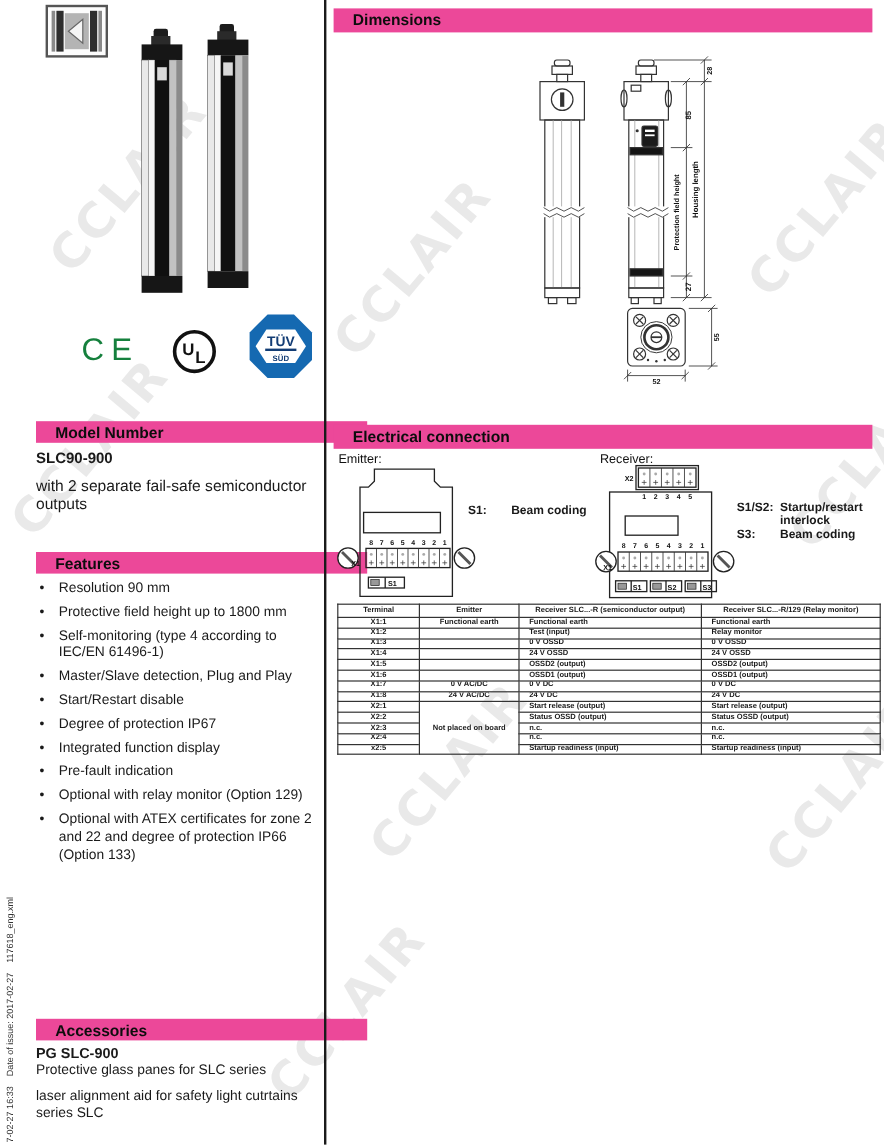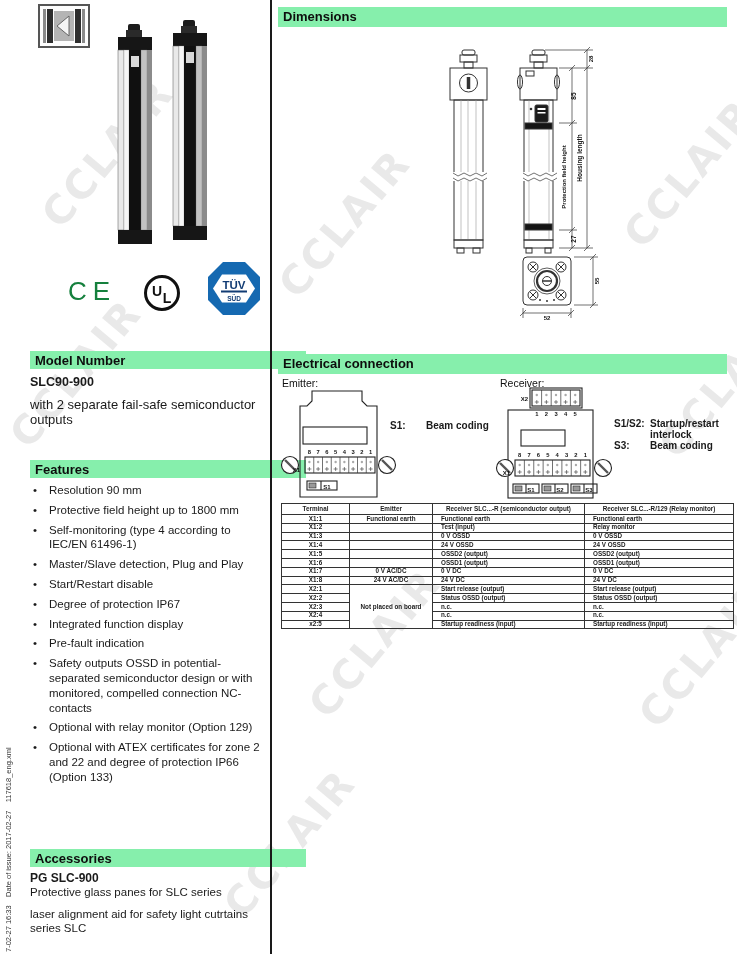--- a/index.html
+++ b/index.html
@@ -2,21 +2,21 @@
 <html><head>
 <meta charset="utf-8">
 <style>
   *{margin:0;padding:0;box-sizing:border-box}
   html,body{width:737px;height:954px}
   body{position:relative;background:#fff;font-family:"Liberation Sans",sans-serif;color:#1a1a1a;overflow:hidden}
   .abs{position:absolute;z-index:1}
   .wm{position:absolute;z-index:0;font-size:40px;font-weight:bold;color:#c6c6c6;opacity:.38;transform:rotate(-50deg);letter-spacing:3px;pointer-events:none;font-family:"DejaVu Sans",sans-serif}
   .divider{position:absolute;left:270px;top:0;width:1.5px;height:954px;background:#1a1a1a;z-index:2}
   .sidebar-text{position:absolute;left:4px;top:952px;transform:rotate(-90deg);transform-origin:0 0;font-size:7.5px;color:#333;white-space:pre;z-index:1}
-  .bar{position:absolute;background:#86efac;font-weight:bold;font-size:13px;color:#0d0d0d;padding:2px 0 0 5px;height:18px;z-index:1}
+  .bar{position:absolute;background:#ec4899;font-weight:bold;font-size:13px;color:#0d0d0d;padding:2px 0 0 16px;height:18px;z-index:1}
   .bar-left{left:30px;width:276px}
   .bar-right{left:278px;width:449px;height:20px}
   .model-name{left:30px;top:375px;font-weight:bold;font-size:12.5px}
   .model-desc{left:30px;top:397px;width:238px;font-size:13px;line-height:15px}
   .features-list{position:absolute;left:30px;top:483px;width:238px;list-style:none;z-index:1}
   .features-list li{position:relative;padding-left:19px;margin-bottom:5px;font-size:11.5px;line-height:14.8px}
   .features-list li::before{content:"\2022";position:absolute;left:3px}
   .accessories-block{left:30px;top:871px;width:240px}
   .acc-item{margin-bottom:8px}
   .acc-name{font-weight:bold;font-size:12px;line-height:14px}
@@ -108,21 +108,20 @@
 <div class="bar bar-left" style="top:460px">Features</div>
 <ul class="features-list">
     <li>Resolution 90 mm</li>
     <li>Protective field height up to 1800 mm</li>
     <li>Self-monitoring (type 4 according to IEC/EN 61496-1)</li>
     <li>Master/Slave detection, Plug and Play</li>
     <li>Start/Restart disable</li>
     <li>Degree of protection IP67</li>
     <li>Integrated function display</li>
     <li>Pre-fault indication</li>
-    <li>Safety outputs OSSD in potential-separated semiconductor design or with monitored, compelled connection NC-contacts</li>
     <li>Optional with relay monitor (Option 129)</li>
     <li>Optional with ATEX certificates for zone 2 and 22 and degree of protection IP66 (Option 133)</li>
   </ul>
 
 <div class="bar bar-left" style="top:849px">Accessories</div>
 <div class="abs accessories-block">
     <div class="acc-item">
       <div class="acc-name">PG SLC-900</div>
       <div class="acc-desc">Protective glass panes for SLC series</div>
     </div>

